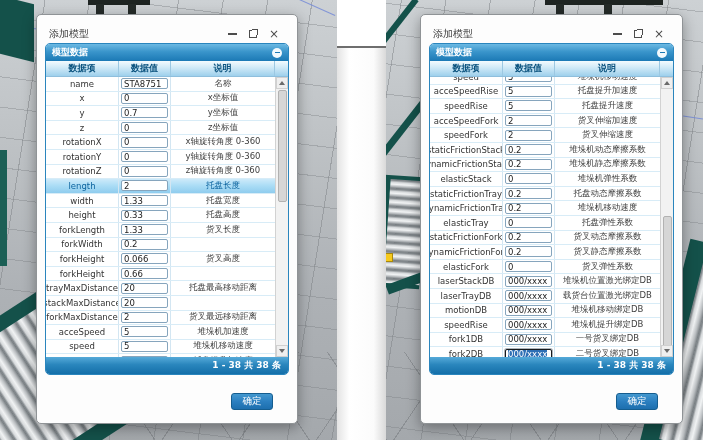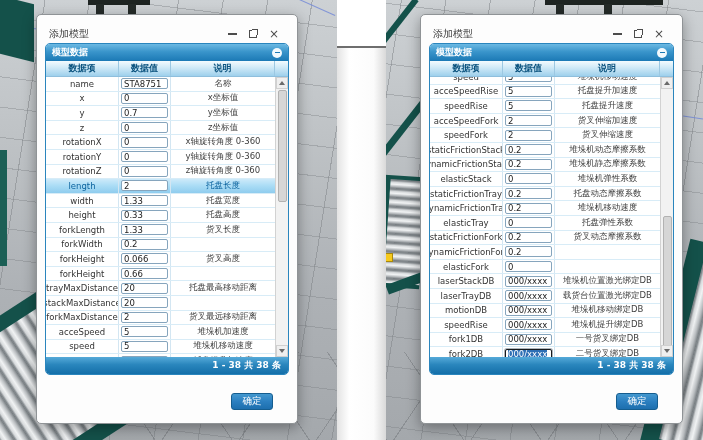--- a/index.html
+++ b/index.html
@@ -548,28 +548,30 @@
             </div>
             <div class="c-desc">货叉动态摩擦系数</div>
           </div>
           <div class="row">
             <div class="c-item">dynamicFrictionFork</div>
             <div class="c-val">
               <div class="inp">
                 <span>0.2</span>
               </div>
             </div>
+            <div class="c-desc">货叉静态摩擦系数</div>
           </div>
           <div class="row">
             <div class="c-item">elasticFork</div>
             <div class="c-val">
               <div class="inp">
                 <span>0</span>
               </div>
             </div>
+            <div class="c-desc">货叉弹性系数</div>
           </div>
           <div class="row">
             <div class="c-item">laserStackDB</div>
             <div class="c-val">
               <div class="inp">
                 <span>000/xxxx</span>
               </div>
             </div>
             <div class="c-desc">堆垛机位置激光绑定DB</div>
           </div>

